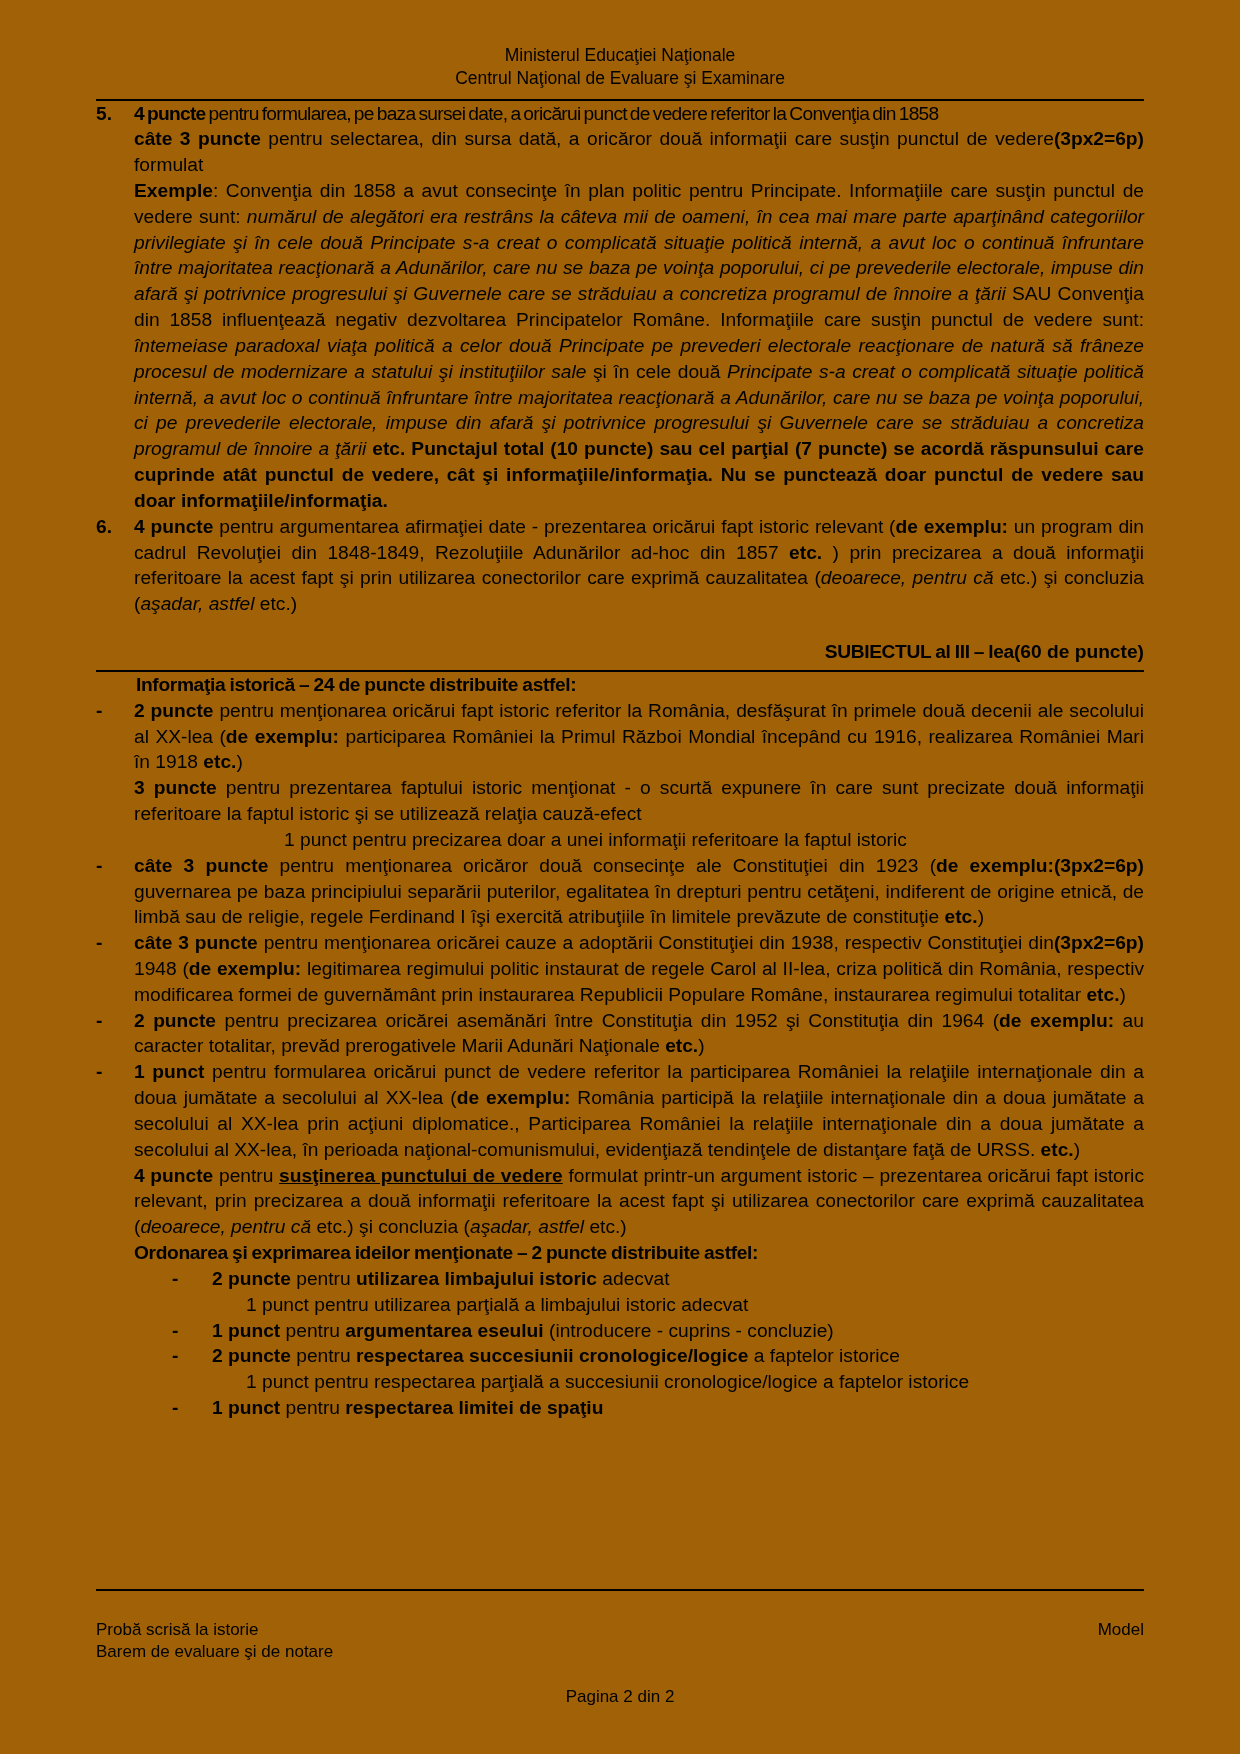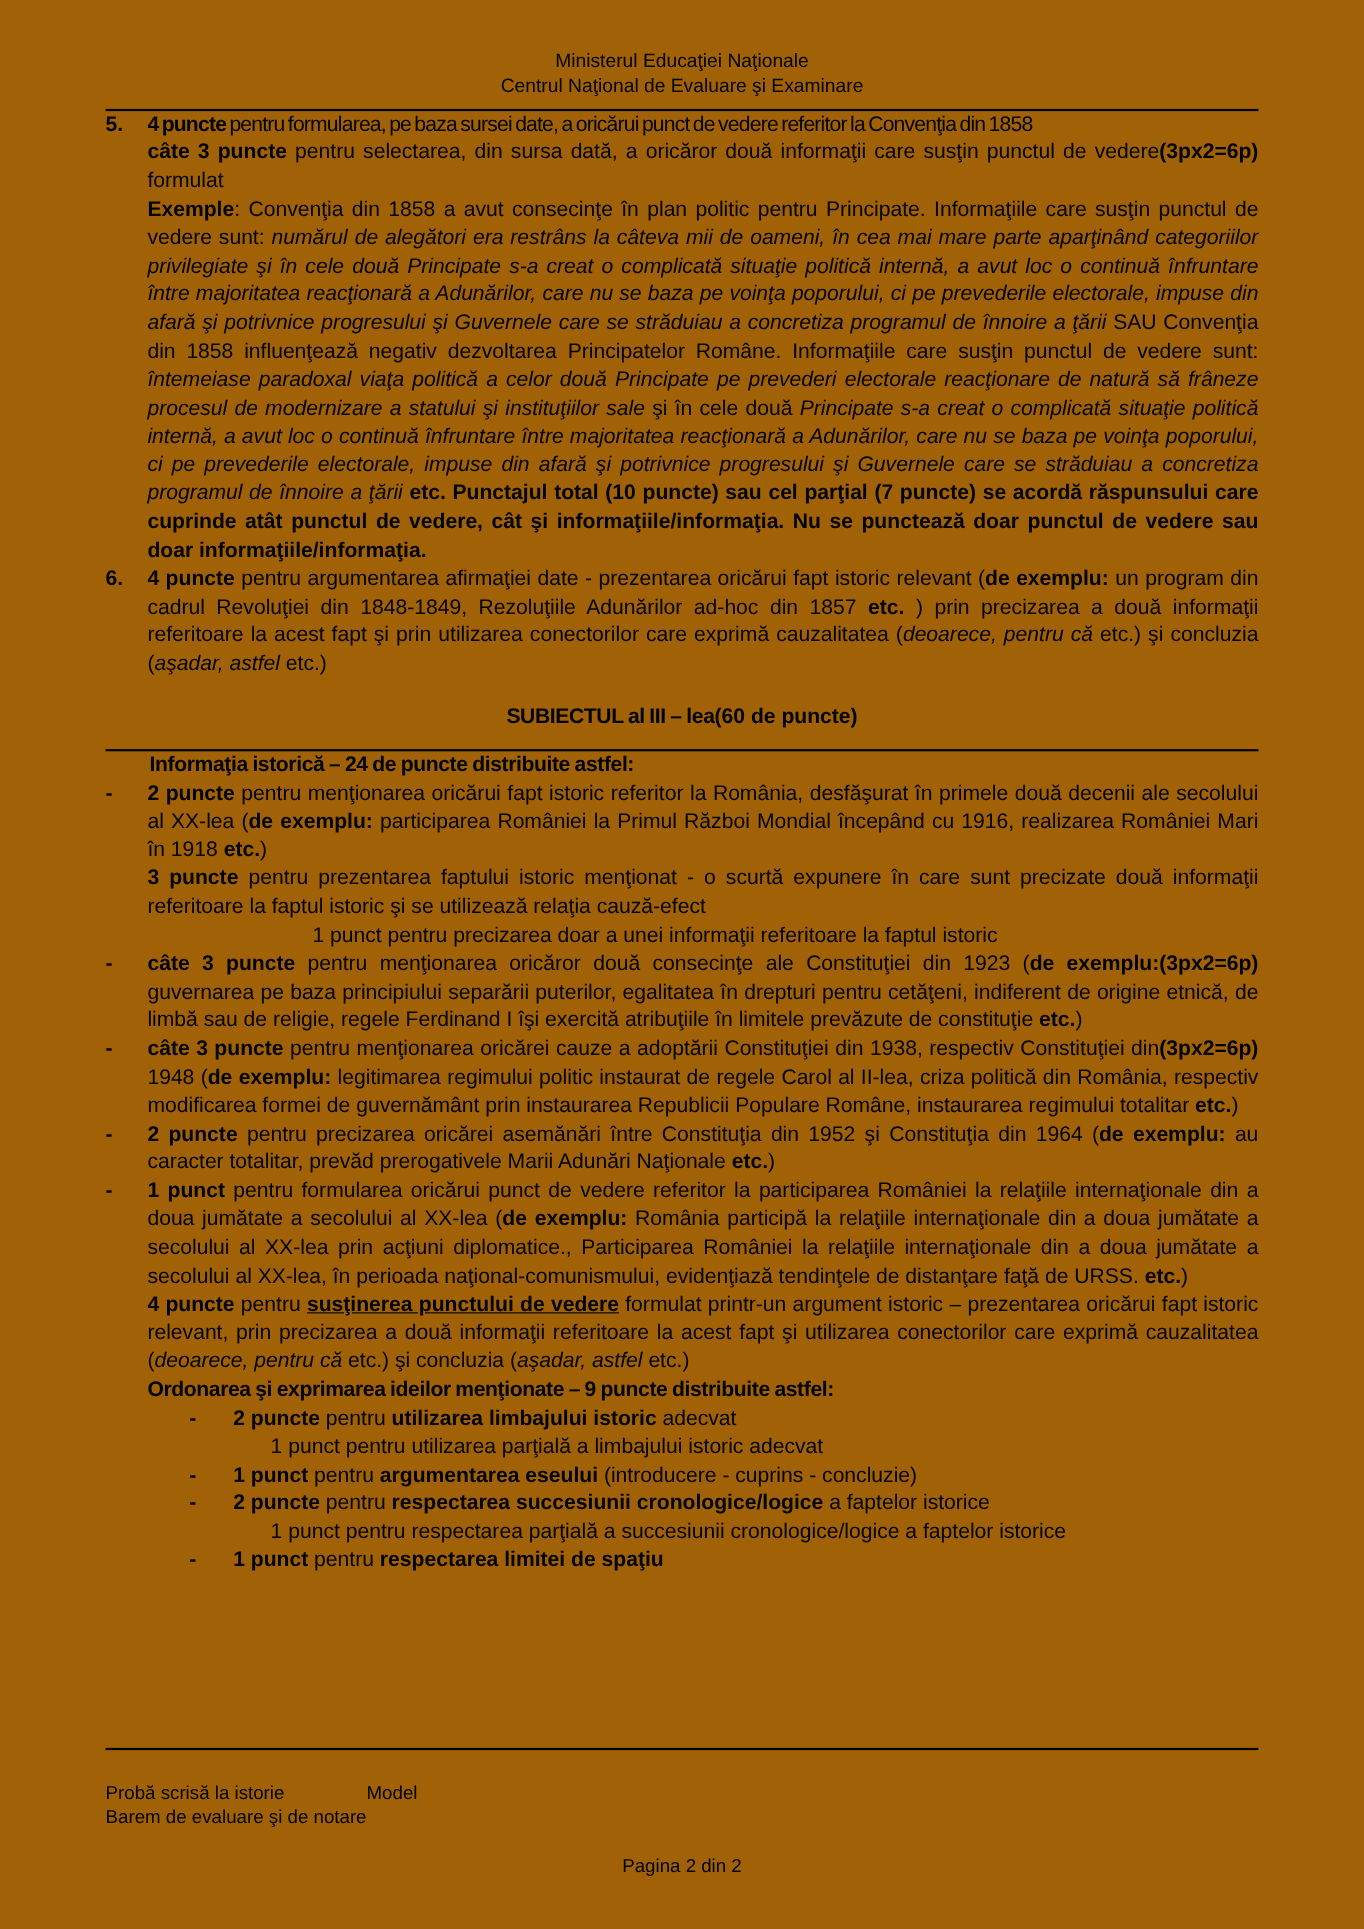--- a/index.html
+++ b/index.html
@@ -90,22 +90,22 @@
     float: right;
     font-weight: bold;
   }
 
   .subiect-head {
     position: relative;
     font-weight: bold;
     font-size: 19.2px;
     border-bottom: 2.2px solid #000;
     display: flex;
-    justify-content: center;
-    padding-bottom: 16px;
+    justify-content: flex-end;
+    padding-bottom: 5px;
     margin-top: 22px;
   }
 
   .indent-1 { margin-left: 40px; }
   .indent-3 { margin-left: 150px; }
 
   .sub-dash-item {
     display: flex;
     align-items: flex-start;
     margin-left: 38px;
@@ -125,20 +125,21 @@
     bottom: 46px;
     font-size: 17px;
     line-height: 1.32;
   }
   .footer-rule {
     border-bottom: 2px solid #000;
     margin-bottom: 5px;
   }
   .footer-row {
     display: flex;
+    justify-content: space-between;
     margin-top: 28px;
   }
   .footer-center {
     text-align: center;
     margin-top: 22px;
   }
 </style>
 </head>
 <body>
 
@@ -195,21 +196,21 @@
     <div class="dash-item">
       <div class="dash-marker">-</div>
       <div class="dash-body"><b>2 puncte</b><span> pentru precizarea oricărei asemănări între Constituţia din 1952 şi Constituţia din 1964 (</span><b>de exemplu:</b><span> au caracter totalitar, prevăd prerogativele Marii Adunări Naţionale </span><b>etc.</b><span>)</span></div>
     </div>
 
     <div class="dash-item">
       <div class="dash-marker">-</div>
       <div class="dash-body">
         <div><b>1 punct</b><span> pentru formularea oricărui punct de vedere referitor la participarea României la relaţiile internaţionale din a doua jumătate a secolului al XX-lea (</span><b>de exemplu:</b><span> România participă la relaţiile internaţionale din a doua jumătate a secolului al XX-lea prin acţiuni diplomatice., Participarea României la relaţiile internaţionale din a doua jumătate a secolului al XX-lea, în perioada naţional-comunismului, evidenţiază tendinţele de distanţare faţă de URSS. </span><b>etc.</b><span>)</span></div>
         <div><b>4 puncte</b><span> pentru </span><b class="u">susţinerea punctului de vedere</b><span> formulat printr-un argument istoric – prezentarea oricărui fapt istoric relevant, prin precizarea a două informaţii referitoare la acest fapt şi utilizarea conectorilor care exprimă cauzalitatea (</span><i>deoarece, pentru c</i><i>ă</i><span> etc.) şi concluzia (</span><i>aşadar, astfel</i><span> etc.)</span></div>
-        <div class="condensed2"><b>Ordonarea şi exprimarea ideilor menţionate – 9 puncte distribuite astfel:</b></div>
+        <div class="condensed2"><b>Ordonarea şi exprimarea ideilor menţionate – 2 puncte distribuite astfel:</b></div>
       </div>
     </div>
 
     <div class="sub-dash-item deep">
       <div class="sub-dash-marker">-</div>
       <div class="dash-body"><b>2 puncte</b><span> pentru </span><b>utilizarea limbajului istoric</b><span> adecvat</span></div>
     </div>
     <div class="indent-3">1 punct pentru utilizarea parţială a limbajului istoric adecvat</div>
 
     <div class="sub-dash-item deep">

